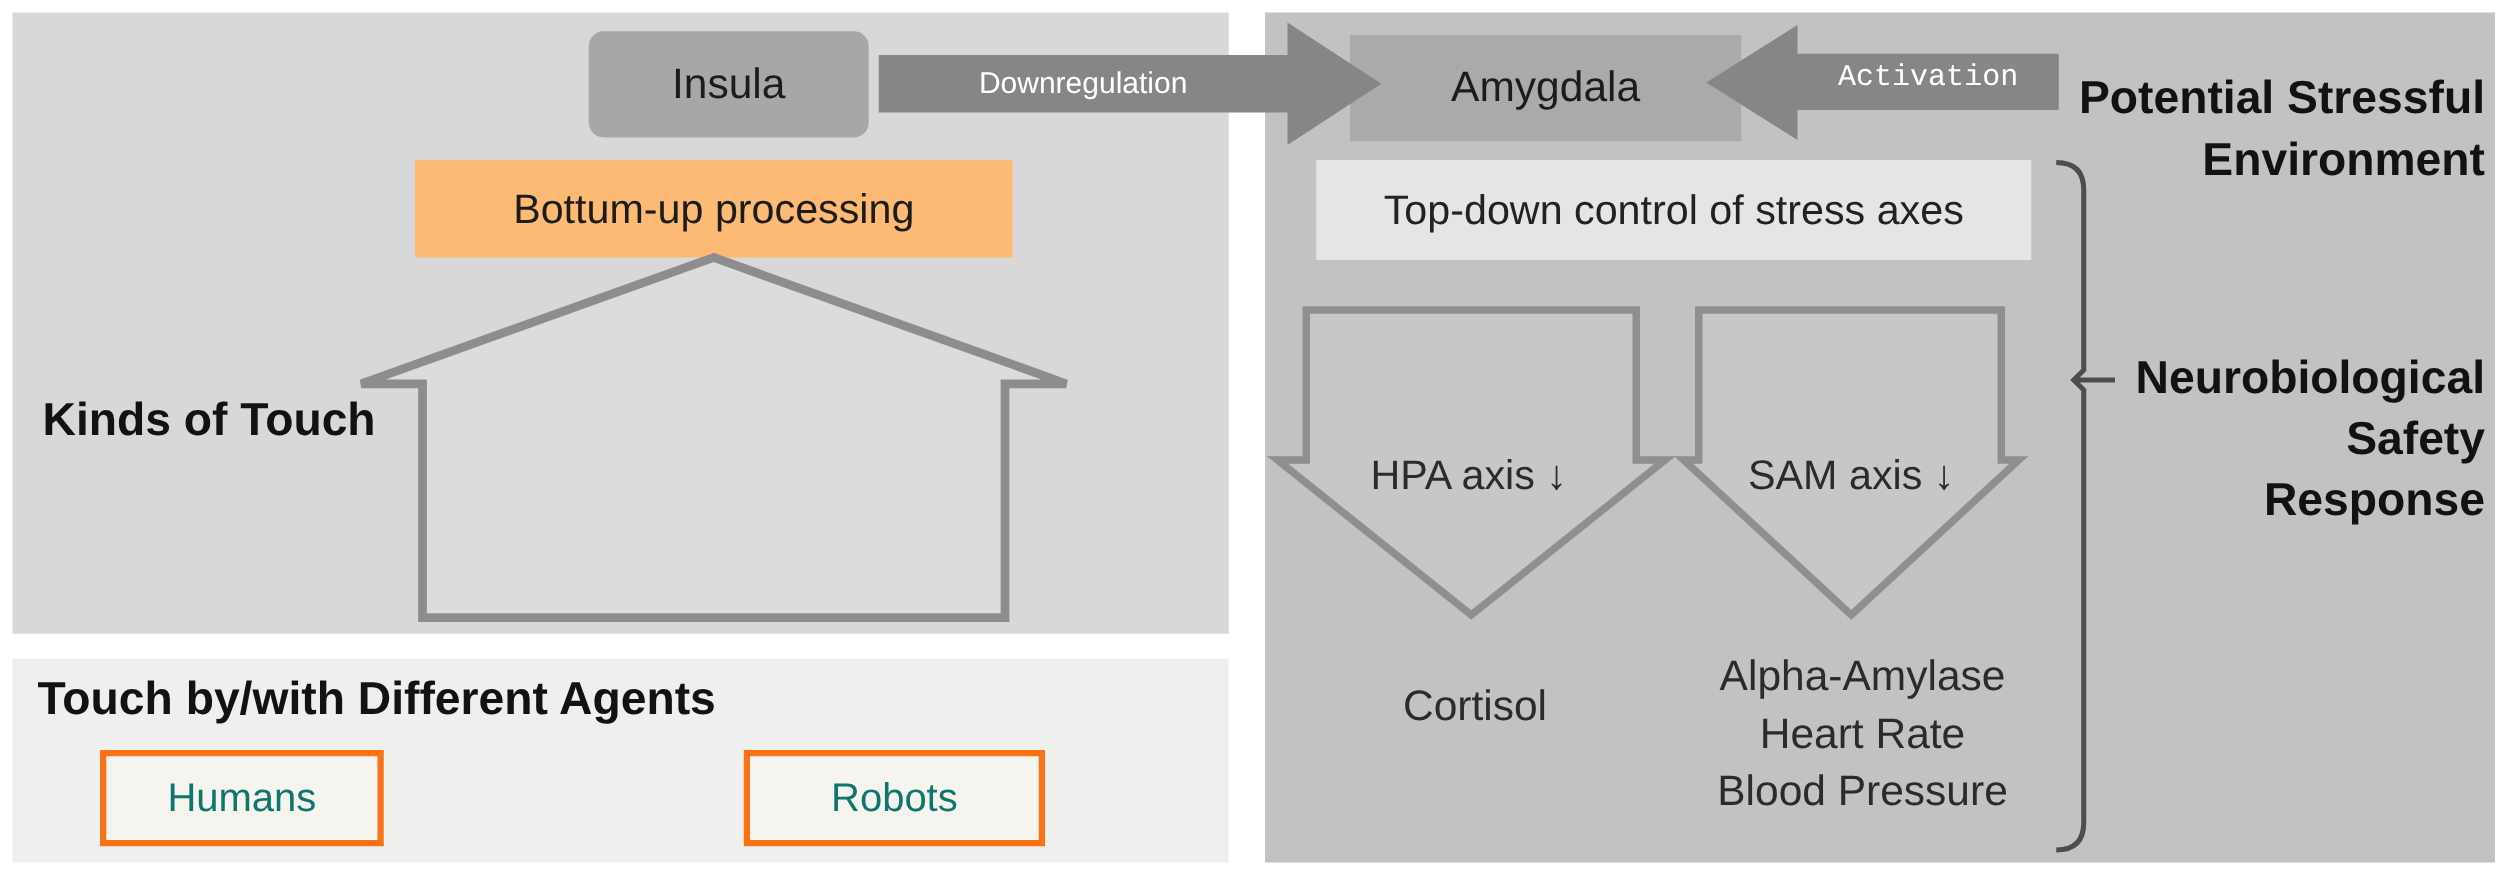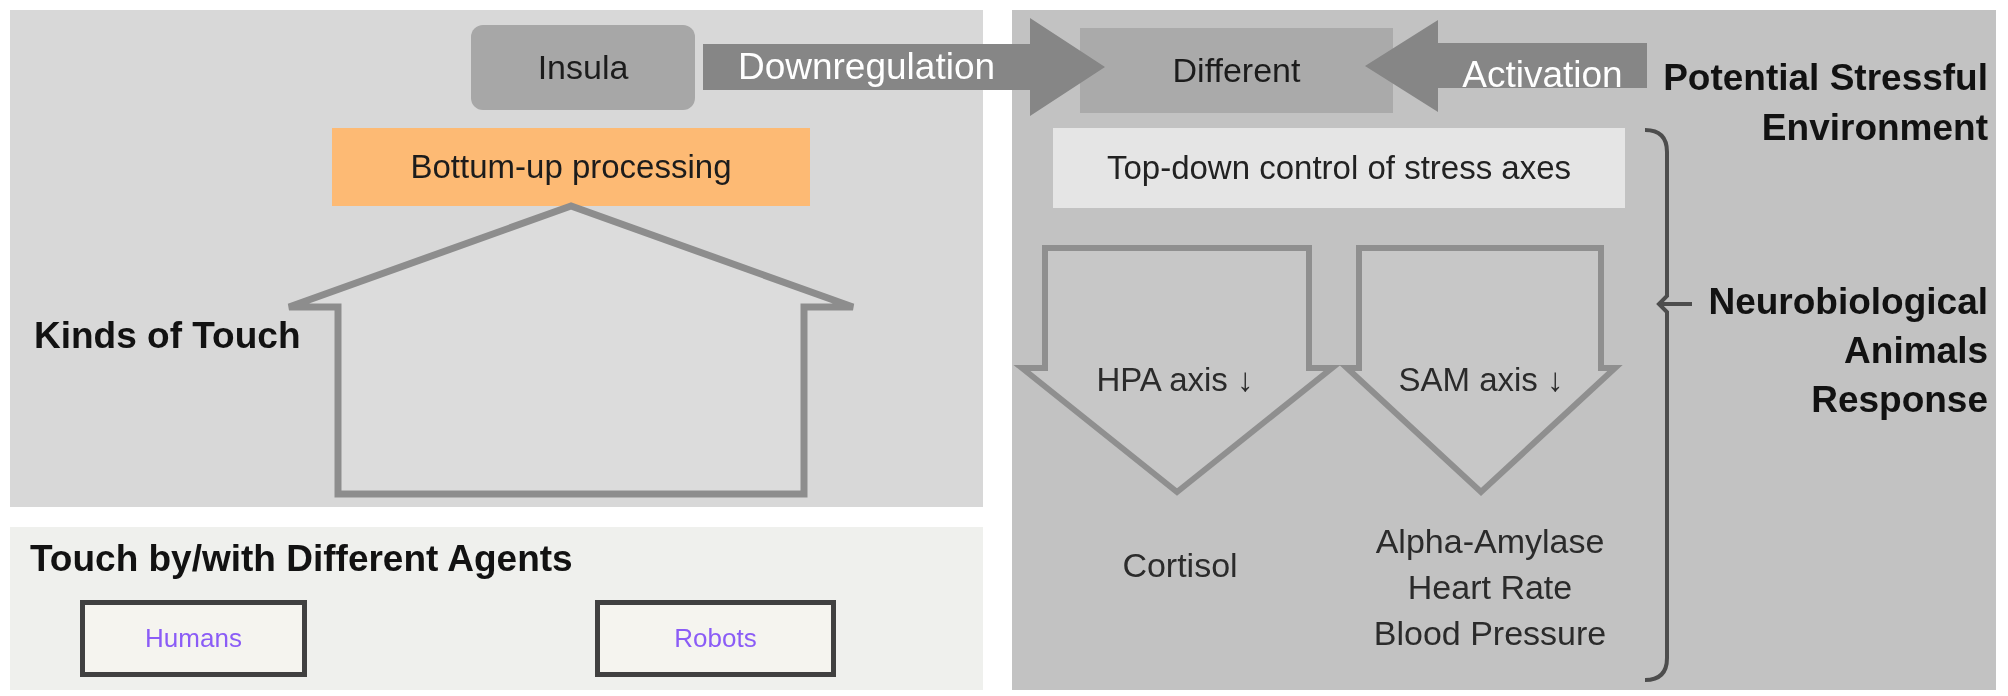--- a/index.html
+++ b/index.html
@@ -21,32 +21,32 @@
 
   .touch-box{position:absolute;display:flex;align-items:center;justify-content:center;
         z-index:1;background:#e7e6e3;border:4px solid #dee8f3;box-sizing:border-box;
         font-size:33px;color:#1f1f1f;}
   #stroking-box{left:482px;top:252px;width:180px;height:68px;}
   #holding-box{left:378px;top:333px;width:156px;height:65px;}
   #pressure-box{left:564px;top:332px;width:209px;height:65px;}
   #massage-box{left:480px;top:410px;width:192px;height:63px;}
 
   .agent-box{position:absolute;display:flex;align-items:center;justify-content:center;
-        z-index:1;background:#f5f4ef;border:5px solid #404040;box-sizing:border-box;
-        font-size:26px;color:#8b5cf6;}
+        z-index:1;background:#f5f4ef;border:5px solid #f97316;box-sizing:border-box;
+        font-size:32px;color:#0f766e;}
   #humans-box{left:80px;top:600px;width:227px;height:77px;}
   #animals-box{left:336px;top:600px;width:224px;height:77px;}
   #robots-box{left:595px;top:600px;width:241px;height:77px;}
 
   #shape-layer{position:absolute;left:0;top:0;z-index:2;}
 
   .flowlabel{position:absolute;z-index:3;display:flex;align-items:center;justify-content:center;
-        color:#ffffff;font-size:37px;}
+        color:#ffffff;font-size:24px;}
   #downregulation-label{left:703px;top:44px;width:327px;height:46px;}
-  #activation-label{left:1438px;top:52px;width:209px;height:45px;}
+  #activation-label{left:1438px;top:40px;width:209px;height:45px;font-family:Liberation Mono, monospace;}
 
   .boldlabel{position:absolute;z-index:3;font-weight:bold;color:#121212;font-size:37px;}
   #kinds-of-touch-label{left:34px;top:315px;}
   #agents-title{left:30px;top:538px;}
   #potential-label{left:1520px;top:38px;width:468px;text-align:right;line-height:50px;margin-top:15px;}
   #neuro-label{left:1520px;top:277px;width:468px;text-align:right;line-height:49px;}
   .boldlabel span{display:block;}
 
   .axis-label{position:absolute;z-index:3;display:flex;align-items:center;justify-content:center;
         color:#2b2b2b;font-size:33px;}
@@ -60,21 +60,21 @@
 </head>
 <body>
 
 <div id="canvas">
 
   <div class="panel" id="panel-left-top"></div>
   <div class="panel" id="panel-left-bottom"></div>
   <div class="panel" id="panel-right"></div>
 
   <div class="gbox" id="insula-box">Insula</div>
-  <div class="gbox" id="amygdala-box">Different</div>
+  <div class="gbox" id="amygdala-box">Amygdala</div>
   <div class="gbox" id="bottomup-box">Bottum-up processing</div>
   <div class="gbox" id="topdown-box">Top-down control of stress axes</div>
 
   <div class="touch-box" id="stroking-box">Stroking</div>
   <div class="touch-box" id="holding-box">Holding</div>
   <div class="touch-box" id="pressure-box">Pressure</div>
   <div class="touch-box" id="massage-box">Massage</div>
 
   <div class="agent-box" id="humans-box">Humans</div>
   <div class="agent-box" id="robots-box">Robots</div>
@@ -100,21 +100,21 @@
   <div class="boldlabel" id="kinds-of-touch-label">Kinds of Touch</div>
   <div class="boldlabel" id="agents-title">Touch by/with Different Agents</div>
 
   <div class="boldlabel" id="potential-label">
     <span>Potential Stressful</span>
     <span>Environment</span>
   </div>
 
   <div class="boldlabel" id="neuro-label">
     <span>Neurobiological</span>
-    <span>Animals</span>
+    <span>Safety</span>
     <span>Response</span>
   </div>
 
   <div class="axis-label" id="hpa-label">HPA axis ↓</div>
   <div class="axis-label" id="sam-label">SAM axis ↓</div>
   <div class="axis-label" id="cortisol-label">Cortisol</div>
 
   <div class="axis-label" id="sam-outputs">
     <span>Alpha-Amylase</span>
     <span>Heart Rate</span>

